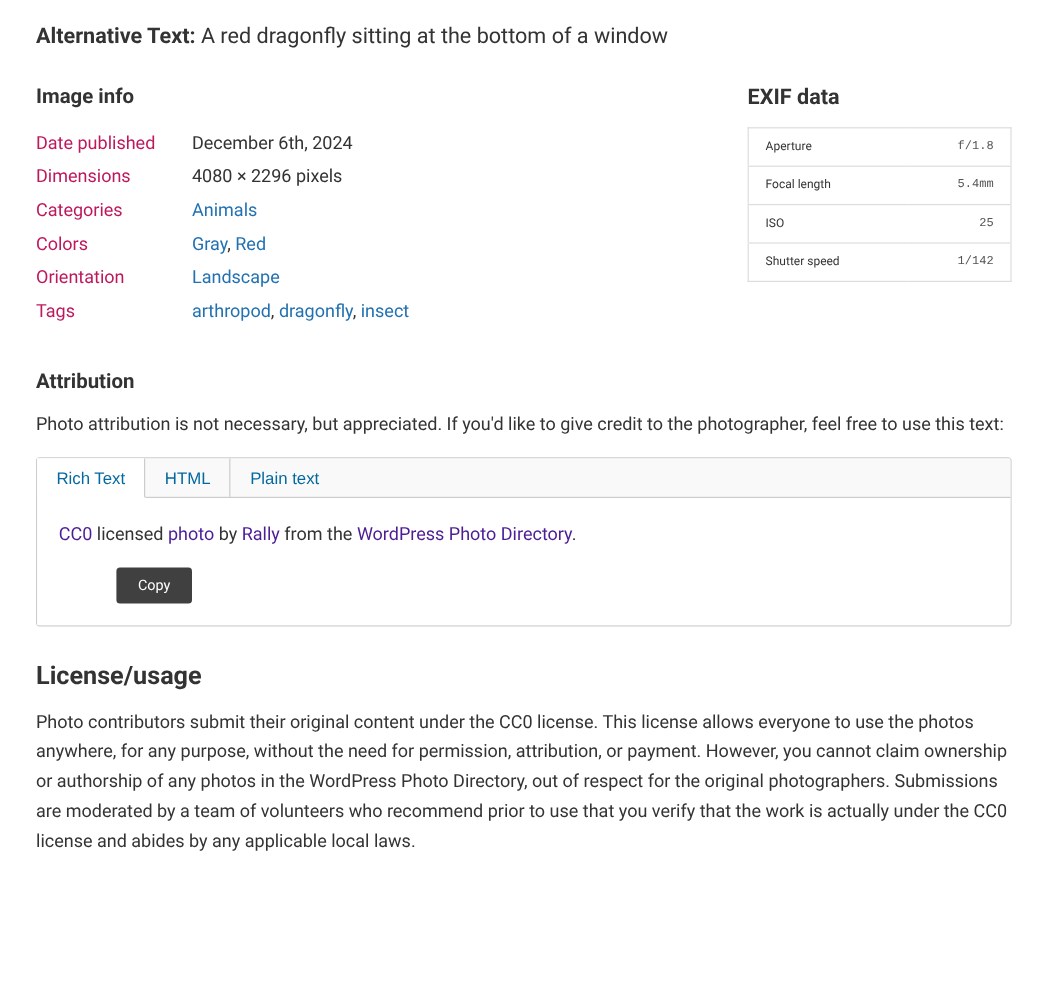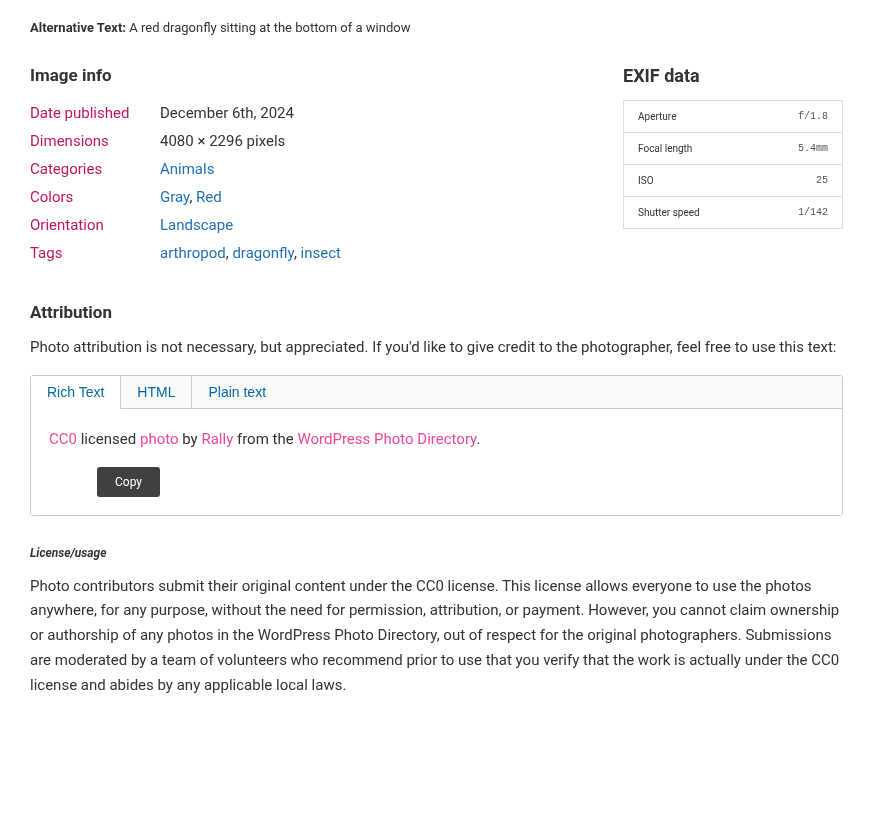--- a/index.html
+++ b/index.html
@@ -11,21 +11,21 @@
       font-family: -apple-system, BlinkMacSystemFont, "Segoe UI", Roboto, Oxygen, Ubuntu, sans-serif;
       font-size: 15px;
       color: #333;
       background: #fff;
       padding: 20px 30px;
       max-width: 873px;
     }
 
     .alt-text-line {
       margin-bottom: 30px;
-      font-size: 13px;
+      font-size: 18px;
     }
     .alt-text-line strong {
       font-weight: 700;
     }
 
     .two-column {
       display: flex;
       gap: 46px;
       margin-bottom: 35px;
     }
@@ -130,40 +130,39 @@
     .tab-content {
       padding: 18px 18px;
       background: #fff;
     }
     .tab-content p {
       font-size: 15px;
       line-height: 1.6;
       margin-bottom: 16px;
     }
     .tab-content p a {
-      color: #ec4899;
+      color: #4c1d95;
       text-decoration: none;
     }
     .copy-btn {
       background: #404040;
       color: #fff;
       border: none;
       padding: 8px 18px;
       border-radius: 3px;
       cursor: pointer;
       font-size: 12px;
       font-family: inherit;
       margin-left: 48px;
     }
 
     .license-section h2 {
-      font-size: 12px;
-      font-weight: 700;
-      margin-bottom: 14px;
-      font-style: italic;
+      font-size: 21px;
+      font-weight: 700;
+      margin-bottom: 14px;
     }
     .license-section p {
       font-size: 15px;
       line-height: 1.65;
       color: #333;
     }
   </style>
 </head>
 <body>
 

